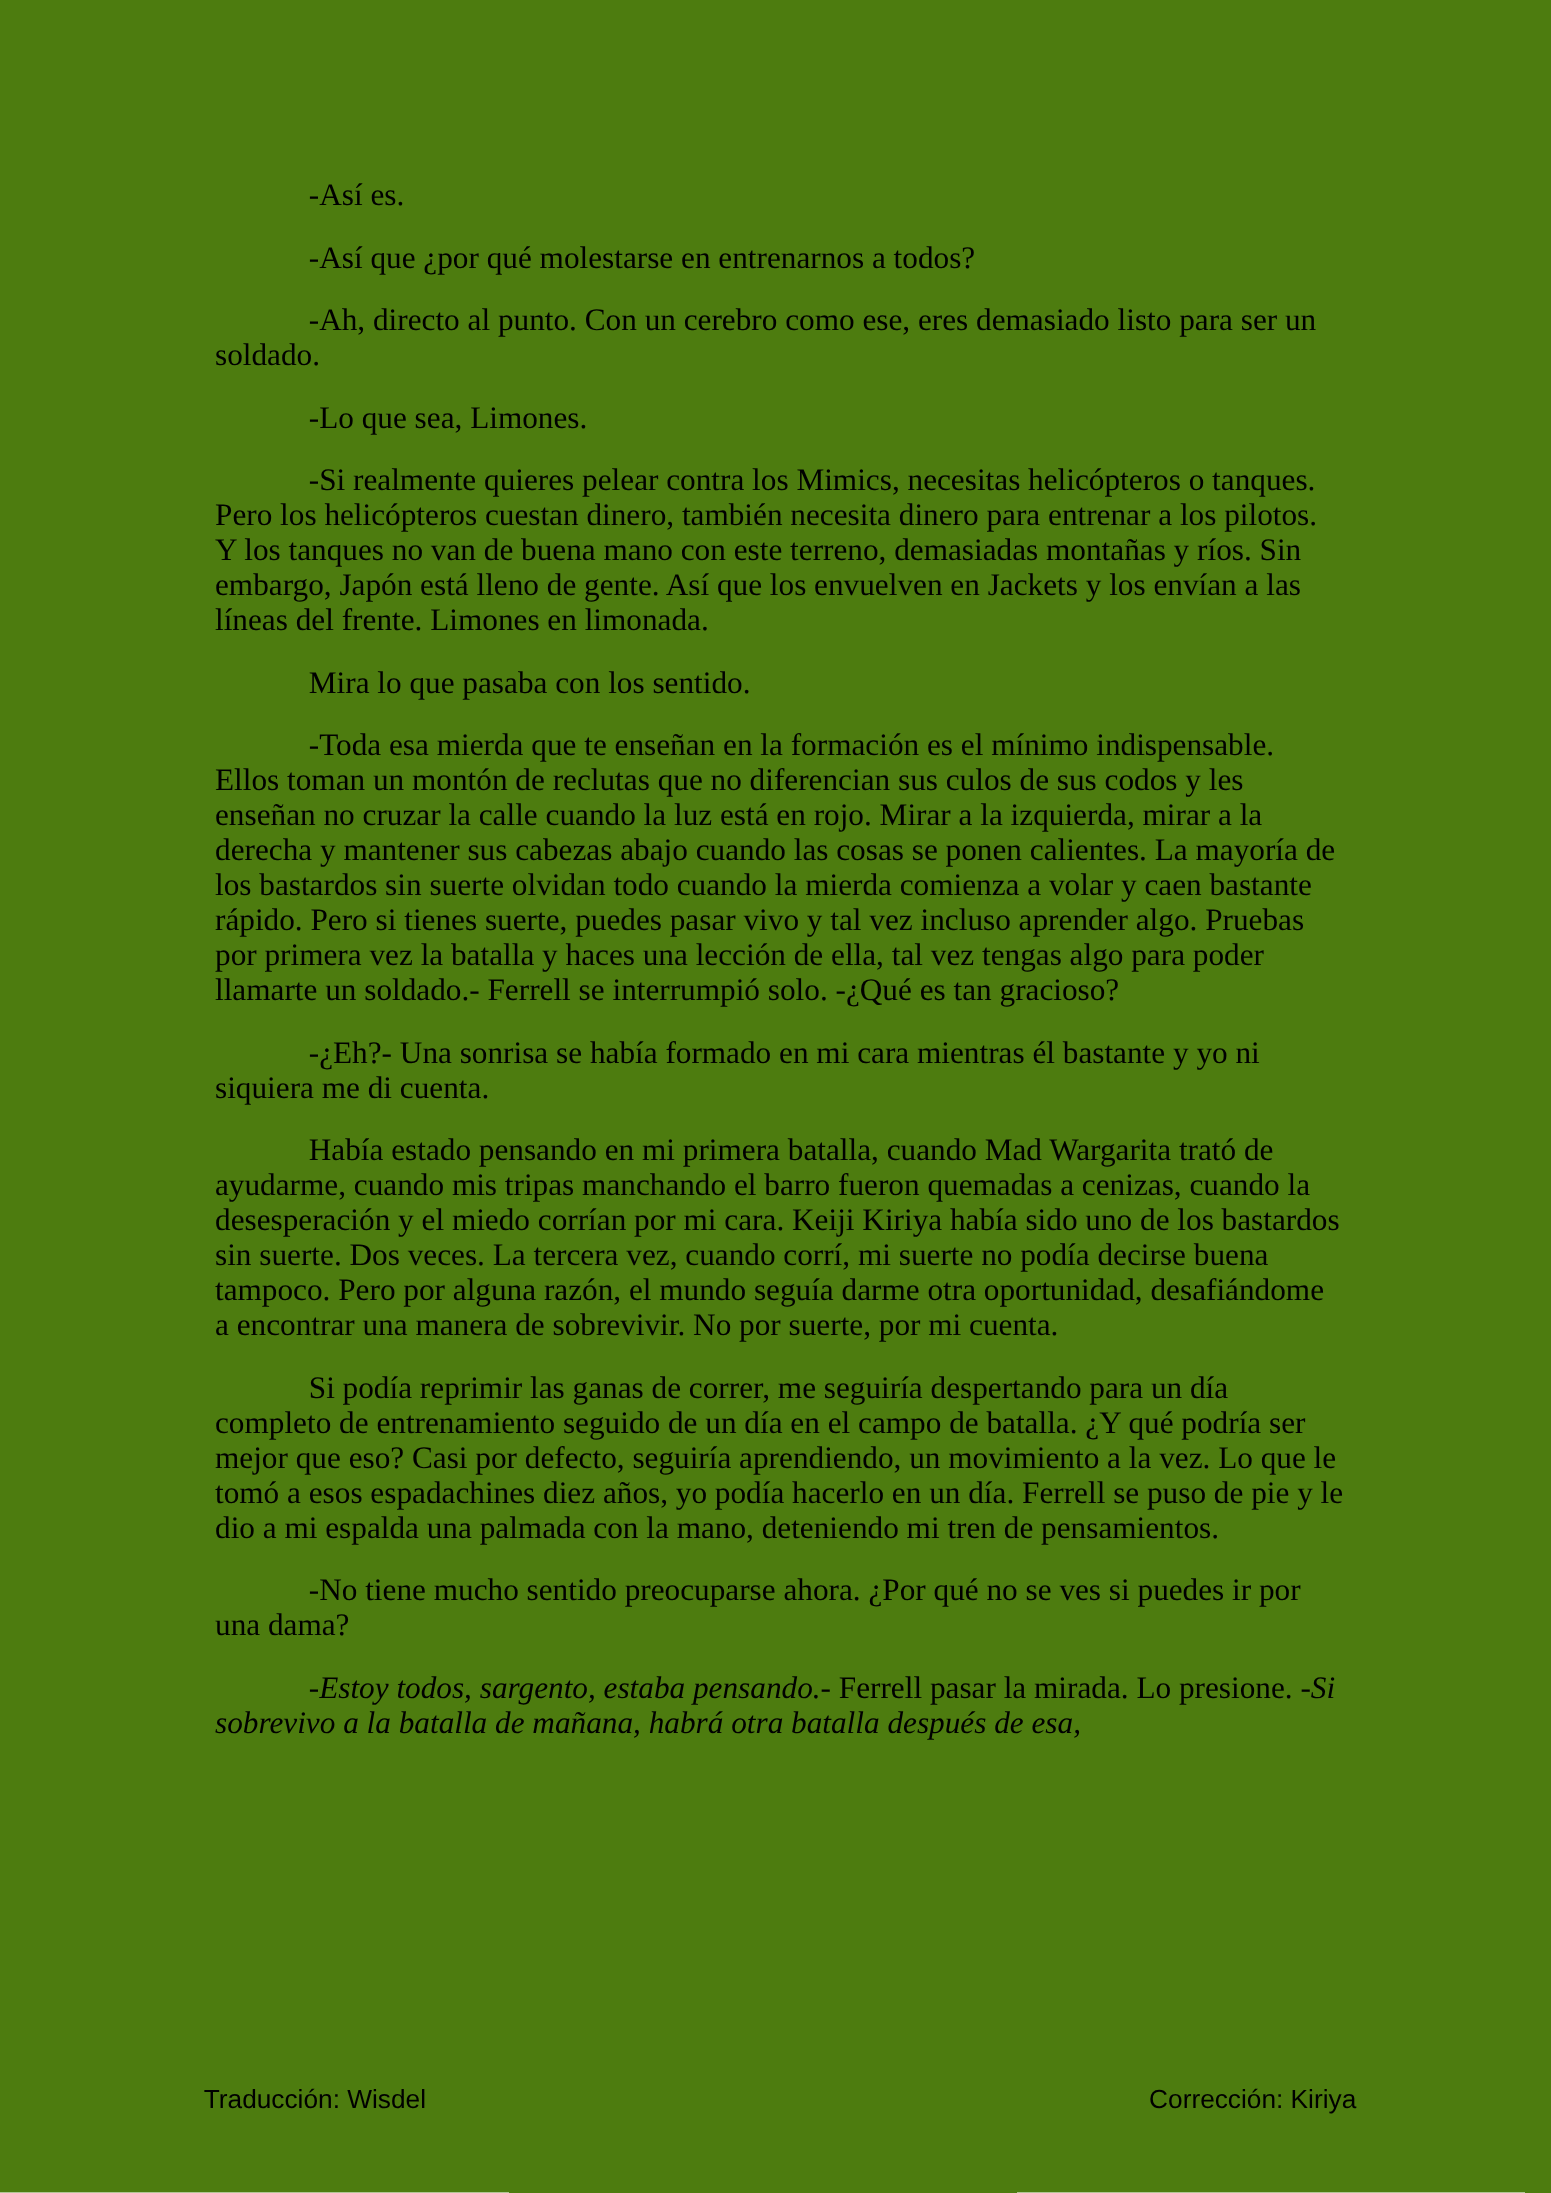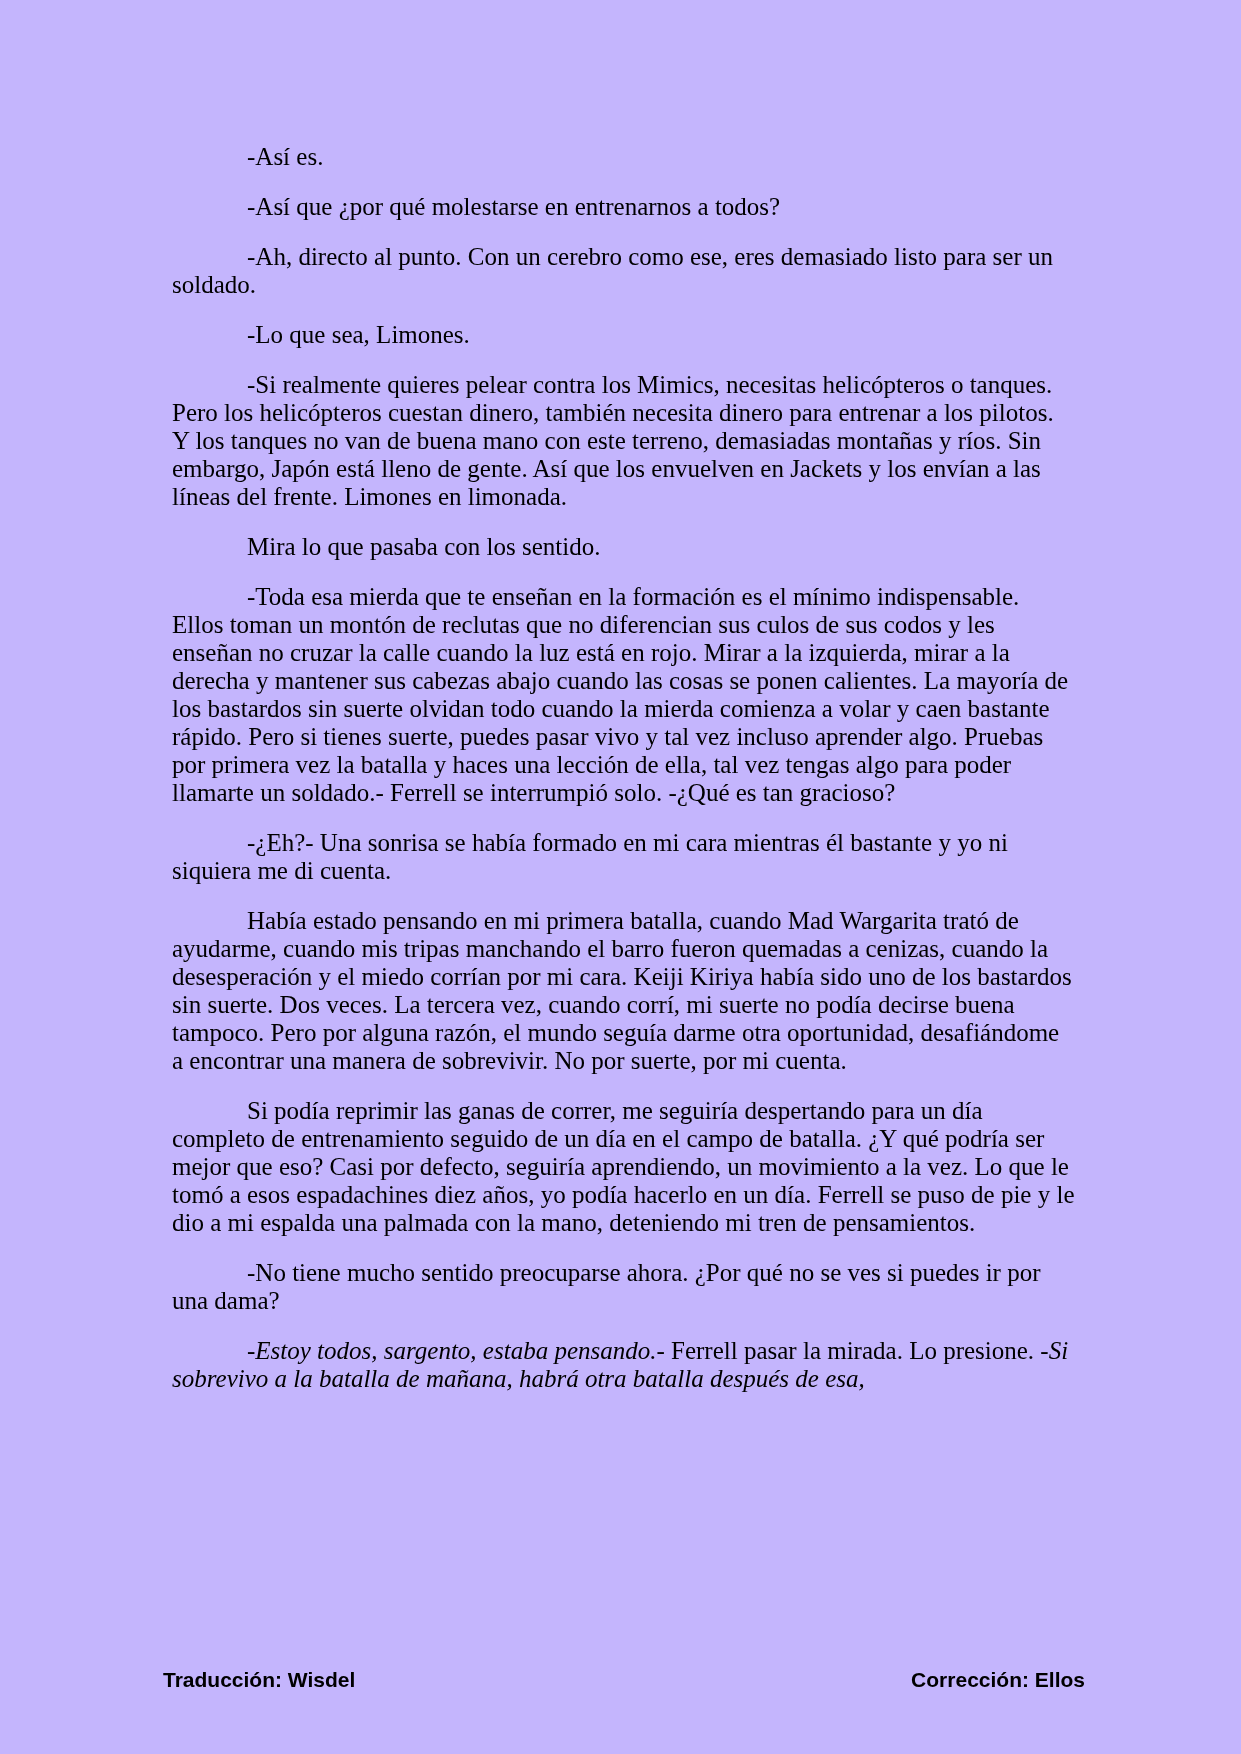--- a/index.html
+++ b/index.html
@@ -5,21 +5,21 @@
   * { box-sizing: border-box; }
   html, body {
     margin: 0;
     padding: 0;
     background: #ffffff;
   }
   .page {
     position: relative;
     width: 1241px;
     height: 1754px;
-    background: #c4b5fd;
+    background: #4d7c0f;
     color: #000000;
     overflow: hidden;
   }
   .doc-content {
     position: absolute;
     left: 172px;
     top: 143px;
     width: 904px;
     font-family: "Liberation Serif", "DejaVu Serif", serif;
     font-size: 25px;
@@ -36,21 +36,21 @@
   }
   .page-footer {
     position: absolute;
     left: 163px;
     top: 1668px;
     width: 922px;
     display: flex;
     justify-content: space-between;
     align-items: center;
     font-family: "Liberation Sans", "DejaVu Sans", sans-serif;
-    font-weight: bold;
+    font-weight: normal;
     font-size: 21px;
     color: #000000;
   }
 </style>
 </head>
 <body>
 
 <div class="page">
   <div class="doc-content" id="doc-paragraphs">
       <p><span>-Así es.</span></p>
@@ -62,15 +62,15 @@
       <p><span>-Toda esa mierda que te enseñan en la formación es el mínimo indispensable. Ellos toman un montón de reclutas que no diferencian sus culos de sus codos y les enseñan no cruzar la calle cuando la luz está en rojo. Mirar a la izquierda, mirar a la derecha y mantener sus cabezas abajo cuando las cosas se ponen calientes. La mayoría de los bastardos sin suerte olvidan todo cuando la mierda comienza a volar y caen bastante rápido. Pero si tienes suerte, puedes pasar vivo y tal vez incluso aprender algo. Pruebas por primera vez la batalla y haces una lección de ella, tal vez tengas algo para poder llamarte un soldado.- Ferrell se interrumpió solo. -¿Qué es tan gracioso?</span></p>
       <p><span>-¿Eh?- Una sonrisa se había formado en mi cara mientras él bastante y yo ni siquiera me di cuenta.</span></p>
       <p><span>Había estado pensando en mi primera batalla, cuando Mad Wargarita trató de ayudarme, cuando mis tripas manchando el barro fueron quemadas a cenizas, cuando la desesperación y el miedo corrían por mi cara. Keiji Kiriya había sido uno de los bastardos sin suerte. Dos veces. La tercera vez, cuando corrí, mi suerte no podía decirse buena tampoco. Pero por alguna razón, el mundo seguía darme otra oportunidad, desafiándome a encontrar una manera de sobrevivir. No por suerte, por mi cuenta.</span></p>
       <p><span>Si podía reprimir las ganas de correr, me seguiría despertando para un día completo de entrenamiento seguido de un día en el campo de batalla. ¿Y qué podría ser mejor que eso? Casi por defecto, seguiría aprendiendo, un movimiento a la vez. Lo que le tomó a esos espadachines diez años, yo podía hacerlo en un día. Ferrell se puso de pie y le dio a mi espalda una palmada con la mano, deteniendo mi tren de pensamientos.</span></p>
       <p><span>-No tiene mucho sentido preocuparse ahora. ¿Por qué no se ves si puedes ir por una dama?</span></p>
       <p><span class="italic">-Estoy todos, sargento, estaba pensando.-</span><span> Ferrell pasar la mirada. Lo presione. </span><span class="italic">-Si sobrevivo a la batalla de mañana, habrá otra batalla después de esa,</span></p>
     </div>
 
   <div class="page-footer">
     <span>Traducción: Wisdel</span>
-    <span>Corrección: Ellos</span>
+    <span>Corrección: Kiriya</span>
   </div>
 </div>
 
 </body></html>

